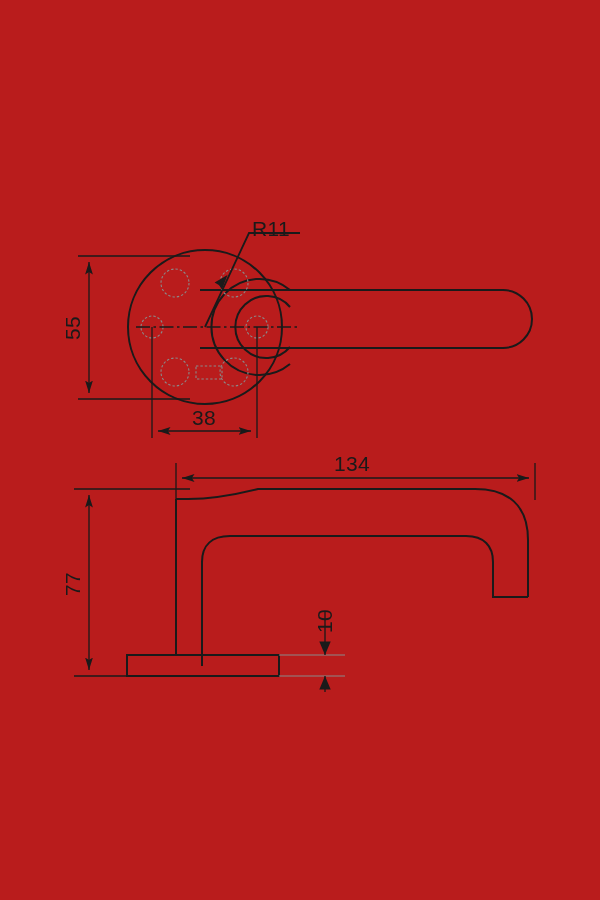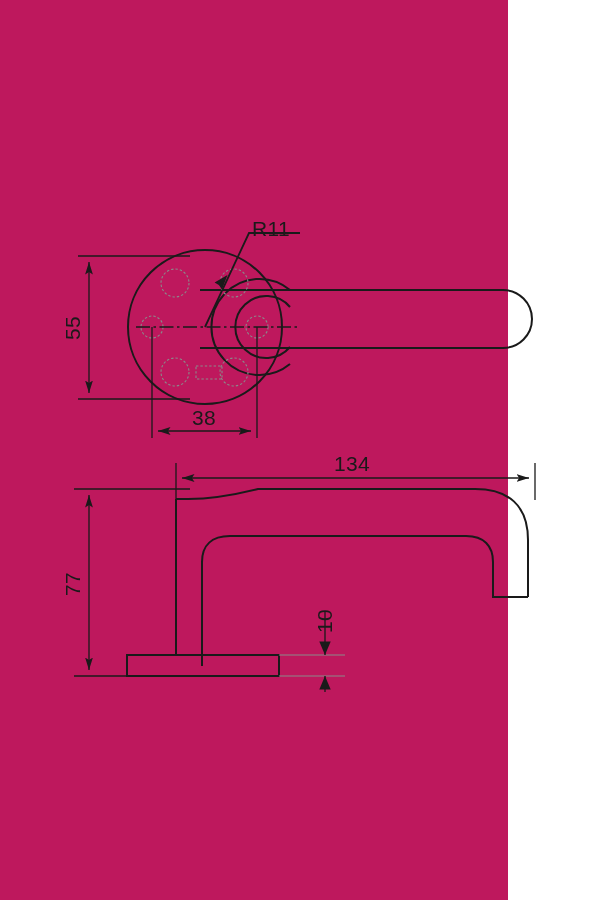--- a/index.html
+++ b/index.html
@@ -8,23 +8,23 @@
     background: #ffffff;
   }
   body {
     width: 600px;
     height: 900px;
     font-family: "Liberation Sans", sans-serif;
     overflow: hidden;
   }
   #drawing-root {
     position: relative;
-    width: 508px;
+    width: 600px;
     height: 900px;
-    background: #be185d;
+    background: #b91c1c;
   }
   svg#cad {
     display: block;
     width: 600px;
     height: 900px;
   }
   .outline {
     fill: none;
     stroke: #1a1a1a;
     stroke-width: 2;

